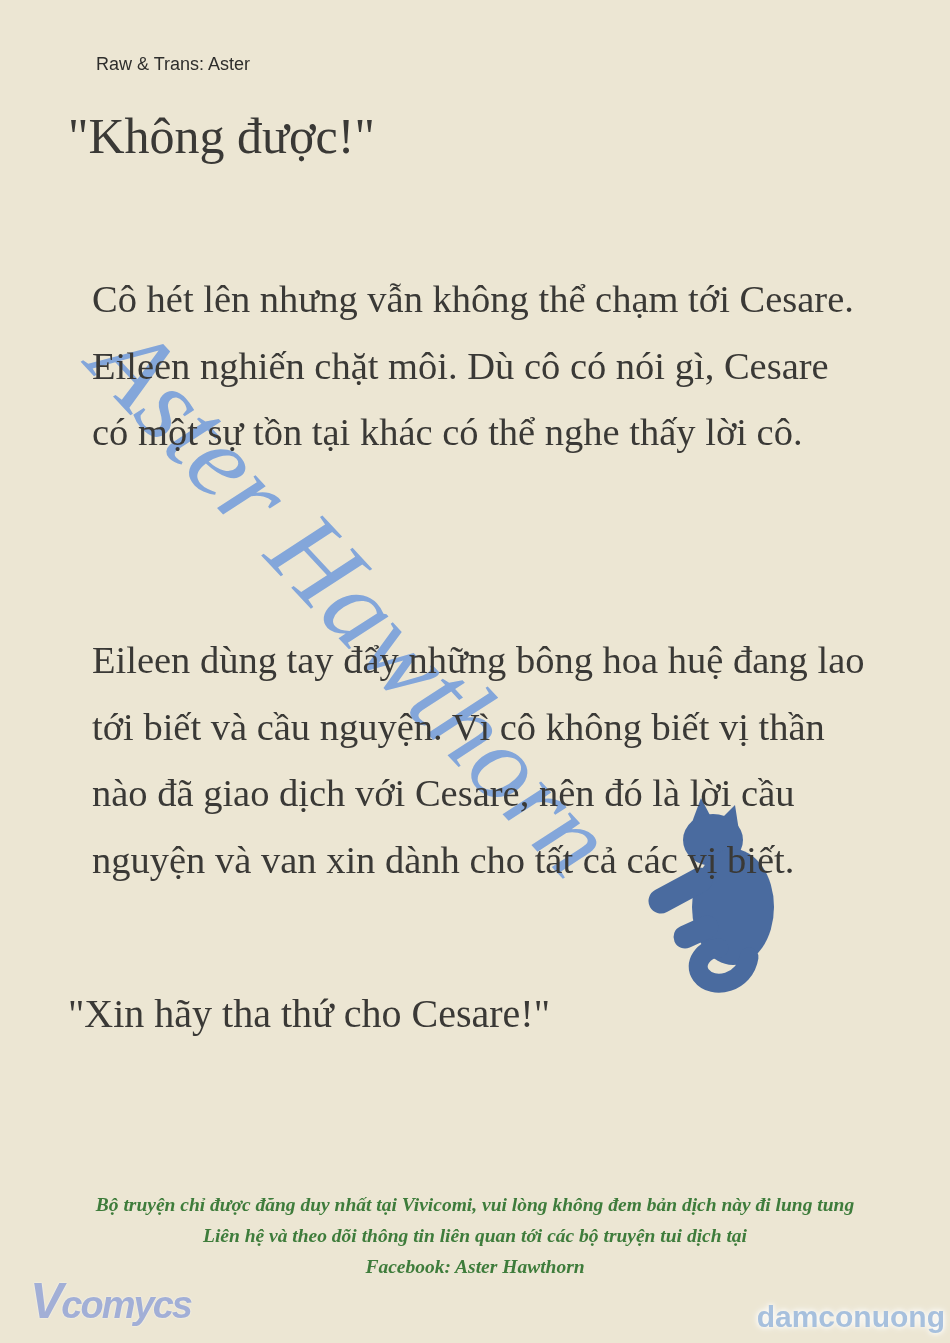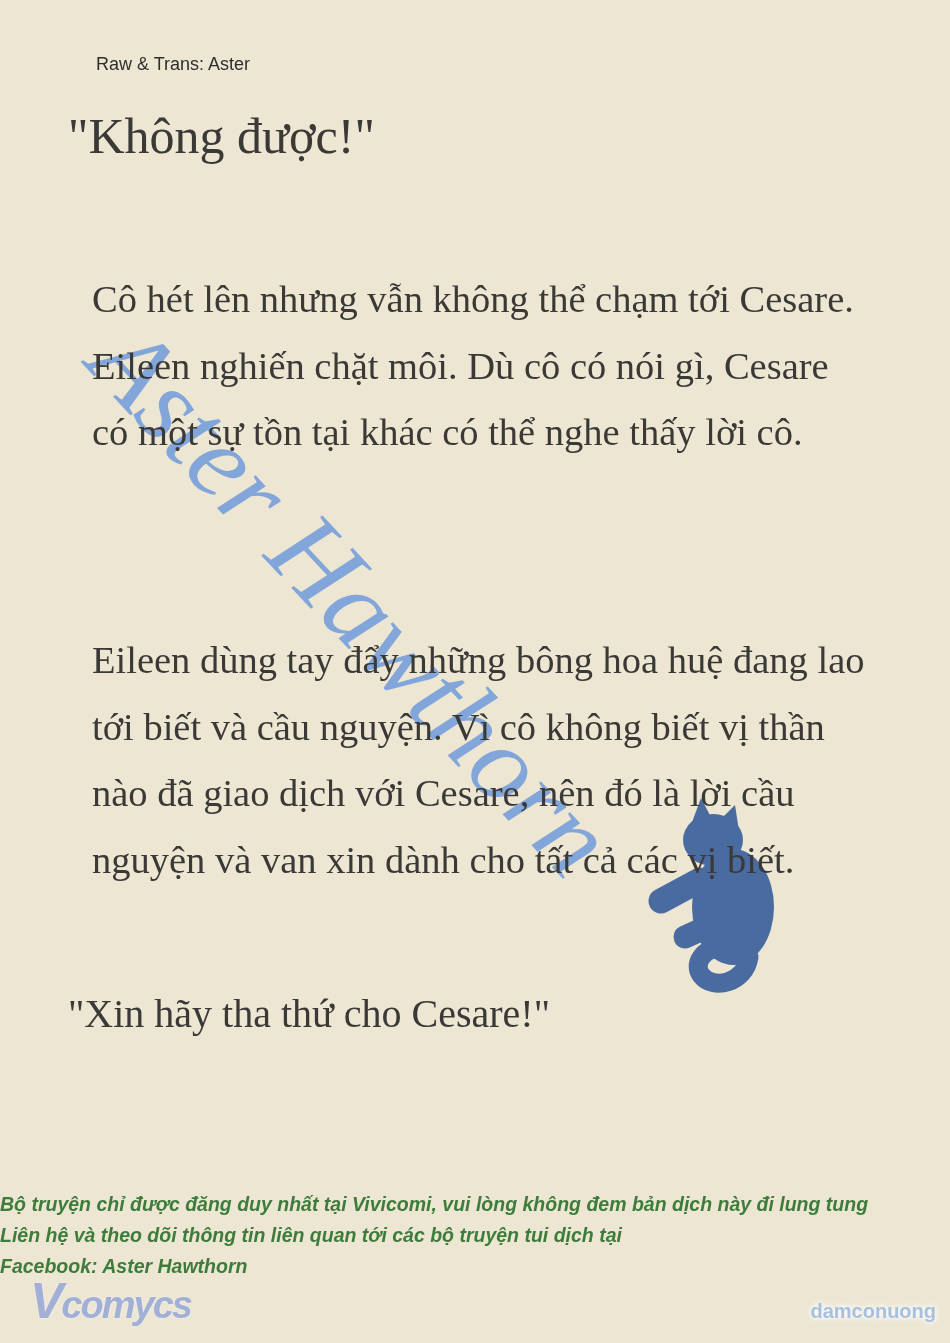--- a/index.html
+++ b/index.html
@@ -44,41 +44,41 @@
     z-index:1;pointer-events:none;
   }
   .cat{
     position:absolute;left:645px;top:795px;
     width:140px;height:200px;z-index:2;
   }
   .cat .fill{fill:var(--cat-blue,#4a6b9f);}
   .cat .line{stroke:var(--cat-blue,#4a6b9f);fill:none;stroke-linecap:round;}
   .footer{
     position:absolute;left:0;right:0;top:1189px;
-    text-align:left;
-    font-family:Liberation Sans, sans-serif;
+    text-align:center;
+    font-family:Liberation Serif, serif;
     font-weight:bold;font-style:italic;
     font-size:19.5px;line-height:31px;
     color:var(--footer-green,#3e7c3b);
     z-index:3;
   }
   .vcomycs{
     position:absolute;left:30px;top:1282px;
     font-family:"Liberation Sans", sans-serif;
     font-weight:bold;font-style:italic;
     font-size:38px;letter-spacing:-2px;
     color:var(--vcomycs-blue,#a2afd6);
     text-shadow:0 0 2px rgba(255,255,255,0.8);
     z-index:3;
   }
   .vcomycs .v{font-size:50px;line-height:38px;}
   .damconuong{
-    position:absolute;right:14px;top:1300px;
+    position:absolute;right:5px;top:1300px;
     font-family:"Liberation Sans", sans-serif;
-    font-weight:bold;font-size:20px;
+    font-weight:bold;font-size:30px;
     color:var(--damconuong-blue,#a7c0dd);
     text-shadow:0 0 5px #ffffff,0 0 8px #ffffff;
     z-index:3;
   }
 </style>
 </head>
 <body>
 
 <div class="page">
 

